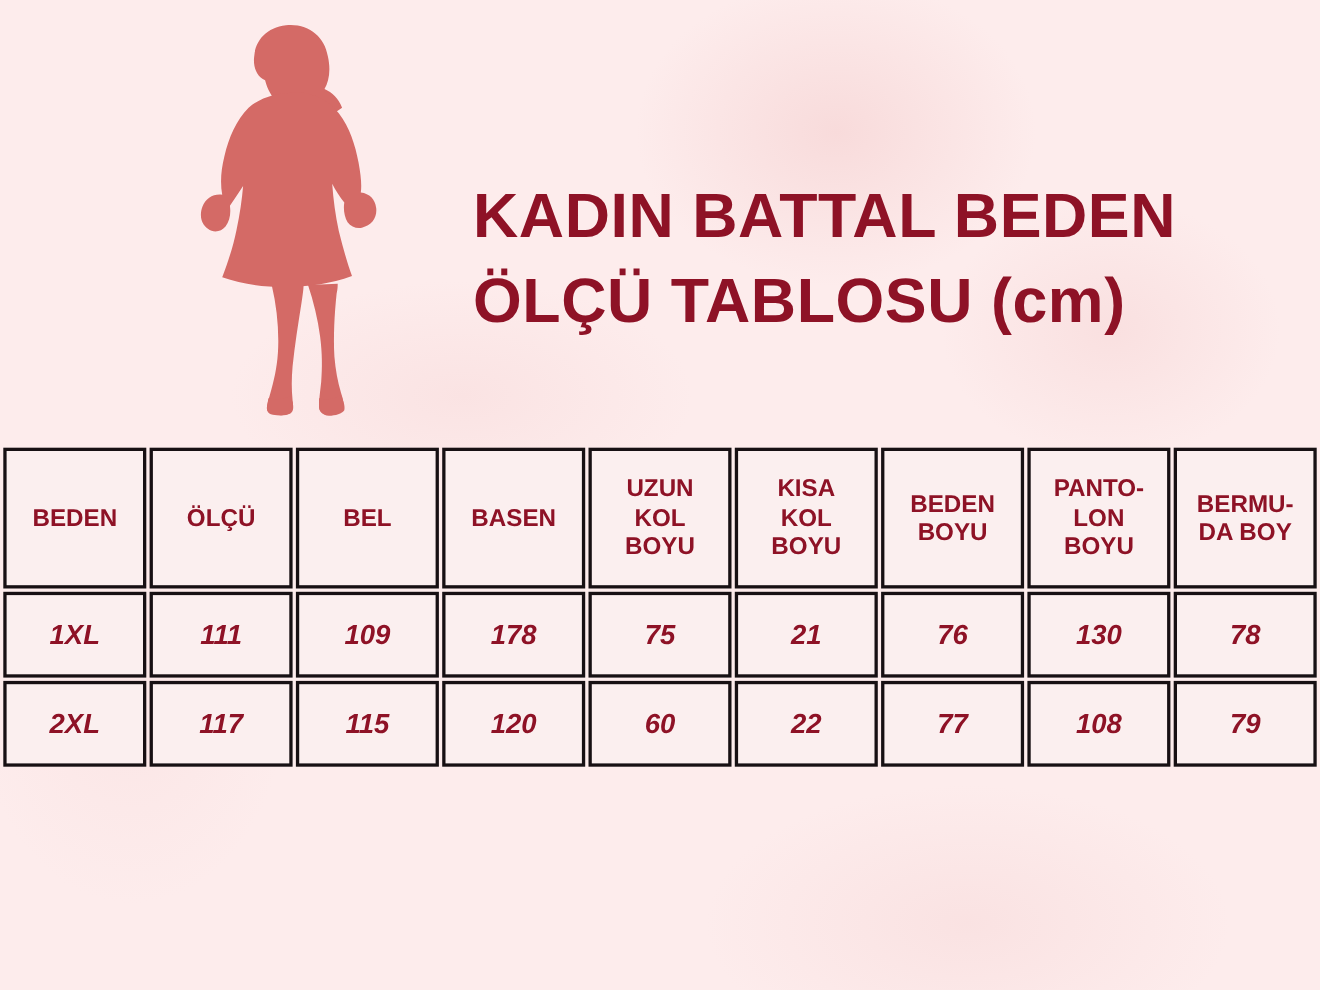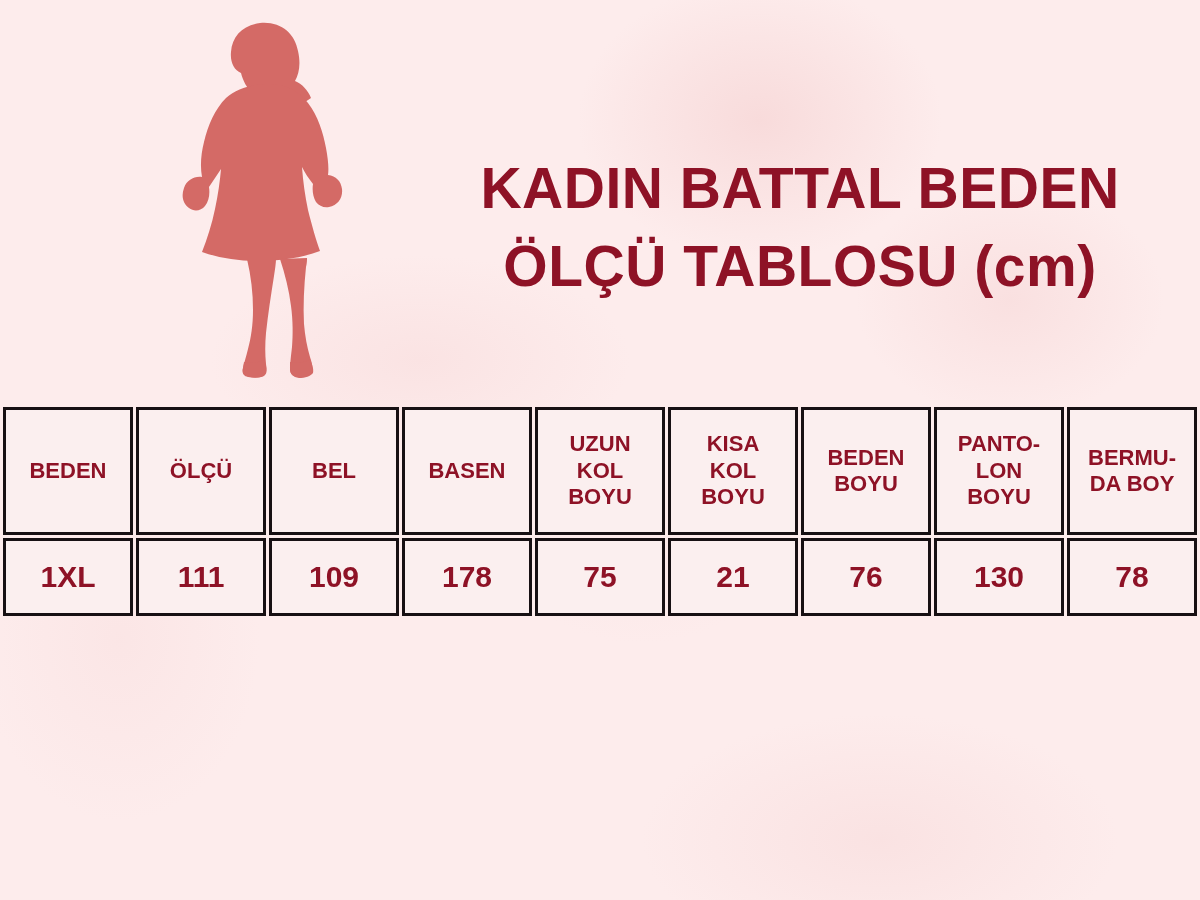--- a/index.html
+++ b/index.html
@@ -50,23 +50,22 @@
   }
   .figure-wrap svg {
     display: block;
     width: 100%;
     height: 100%;
   }
 
   .title-block {
     position: absolute;
     left: 430px;
-    top: 150px;
+    top: 158px;
     width: 740px;
-    text-align: center;
   }
   .title-line {
     color: #8e1226;
     font-family: "Liberation Sans", sans-serif;
     font-weight: bold;
     font-size: 57px;
     line-height: 1.36;
     letter-spacing: 0.5px;
     white-space: nowrap;
   }
@@ -96,21 +95,22 @@
     font-weight: bold;
     padding: 0 2px;
   }
   table.size-table tr.header-row td {
     height: 122px;
     font-size: 22px;
     line-height: 1.2;
   }
   table.size-table tr.data-row td {
     height: 72px;
-    font-size: 30px;
+    font-size: 25px;
+    font-style: italic;
   }
   .hdr-lines span {
     display: block;
   }
 </style>
 </head>
 <body>
 
 <div class="paper-texture"></div>
 
@@ -262,15 +262,26 @@
           <td>1XL</td>
           <td>111</td>
           <td>109</td>
           <td>178</td>
           <td>75</td>
           <td>21</td>
           <td>76</td>
           <td>130</td>
           <td>78</td>
         </tr>
+        <tr class="data-row">
+          <td>2XL</td>
+          <td>117</td>
+          <td>115</td>
+          <td>120</td>
+          <td>60</td>
+          <td>22</td>
+          <td>77</td>
+          <td>108</td>
+          <td>79</td>
+        </tr>
       </tbody>
   </table>
 </div>
 
 </body></html>

